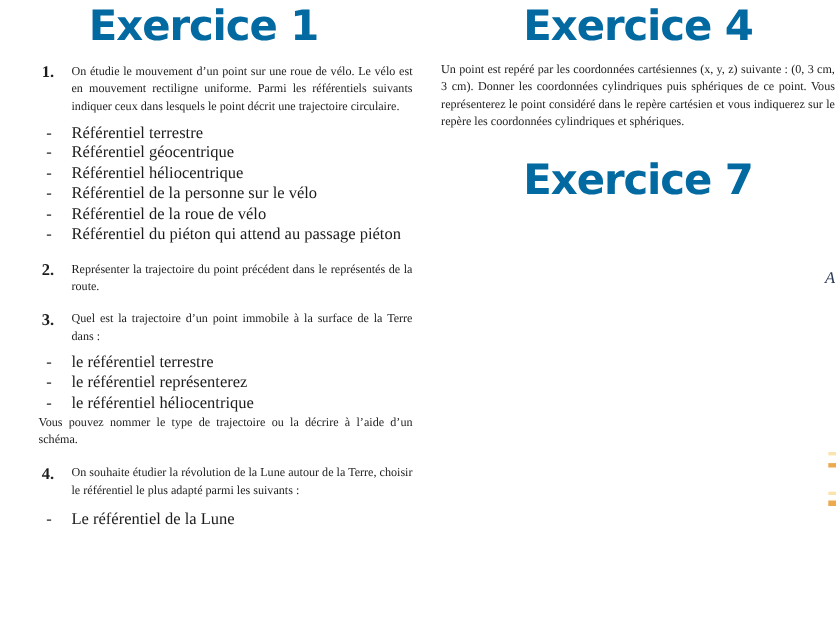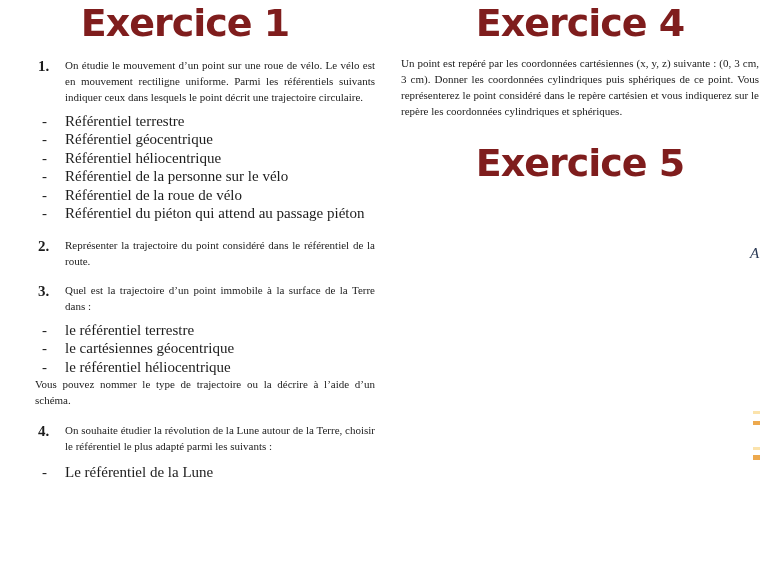--- a/index.html
+++ b/index.html
@@ -14,21 +14,21 @@
   .col { position: absolute; top: 0; }
   .col-left  { left: 35px;  width: 340px; }
   .col-right { left: 401px; width: 358px; }
 
   h1.ex-heading {
     font-family: "DejaVu Sans", sans-serif;
     font-weight: 700;
     font-size: 38px;
     letter-spacing: -1px;
     text-align: center;
-    color: #7f1d1d;
+    color: #0369a1;
     margin: 0;
     line-height: 1.15;
   }
   .col-left h1.ex-heading { margin-top: 2px; margin-bottom: 11px; margin-right: 40px; }
 
   p.body-text {
     font-size: 11px;
     line-height: 16px;
     text-align: justify;
     margin: 0;
@@ -109,36 +109,36 @@
       <span class="dtext">Référentiel de la roue de vélo</span>
     </div>
     <div class="ditem">
       <span class="dash">-</span>
       <span class="dtext">Référentiel du piéton qui attend au passage piéton</span>
     </div>
   </div>
 
   <div class="qitem q2">
     <span class="qnum">2.</span>
-    <p class="body-text qtext">Représenter la trajectoire du point considéré dans le référentiel de la route.</p>
+    <p class="body-text qtext">Représenter la trajectoire du point précédent dans le représentés de la route.</p>
   </div>
 
   <div class="qitem q3">
     <span class="qnum">3.</span>
     <p class="body-text qtext">Quel est la trajectoire d’un point immobile à la surface de la Terre dans :</p>
   </div>
 
   <div class="dashlist">
     <div class="ditem">
       <span class="dash">-</span>
       <span class="dtext">le référentiel terrestre</span>
     </div>
     <div class="ditem">
       <span class="dash">-</span>
-      <span class="dtext">le cartésiennes géocentrique</span>
+      <span class="dtext">le référentiel représenterez</span>
     </div>
     <div class="ditem">
       <span class="dash">-</span>
       <span class="dtext">le référentiel héliocentrique</span>
     </div>
   </div>
 
   <p class="body-text note">Vous pouvez nommer le type de trajectoire ou la décrire à l’aide d’un schéma.</p>
 
   <div class="qitem q4">
@@ -152,21 +152,21 @@
       <span class="dtext">Le référentiel de la Lune</span>
     </div>
 
   </div>
 </div>
 
 <div class="col col-right">
   <h1 class="ex-heading ex4-heading">Exercice 4</h1>
   <p class="body-text ex4-text">Un point est repéré  par les coordonnées cartésiennes (x, y, z) suivante : (0, 3 cm, 3 cm). Donner les coordonnées cylindriques puis sphériques de ce point. Vous représenterez le point considéré dans le repère cartésien et vous indiquerez sur le repère les coordonnées cylindriques et sphériques.</p>
 
-  <h1 class="ex-heading ex2-heading">Exercice 5</h1>
+  <h1 class="ex-heading ex2-heading">Exercice 7</h1>
 
 </div>
 
 <span class="edge-glyph">A</span>
 <div class="edge-mark m1"></div>
 <div class="edge-mark m2"></div>
 <div class="edge-mark m3"></div>
 <div class="edge-mark m4"></div>
 
 </body></html>

